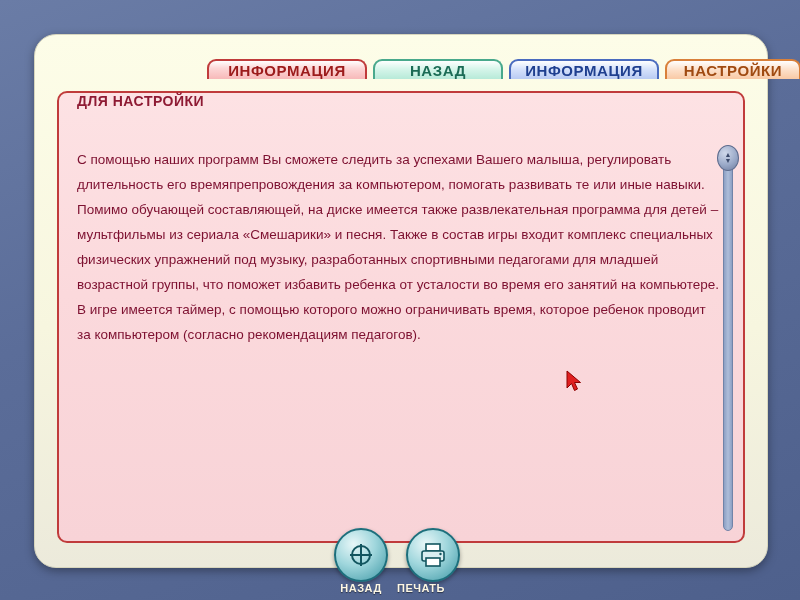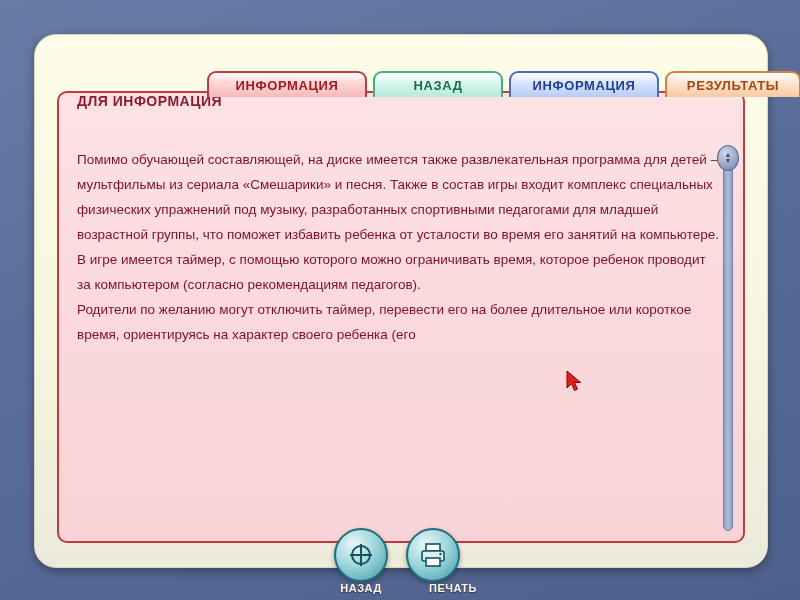--- a/index.html
+++ b/index.html
@@ -34,29 +34,29 @@
   
   .tabs {
     position: absolute;
     left: 0;
     top: 24px;
     width: 732px;
     height: 34px;
   }
   .tab {
     position: absolute;
-    top: 12px;
-    height: 26px;
+    top: 0;
+    height: 20px;
     border-radius: 9px 9px 0 0;
     border: 2px solid #b03a3a;
     border-bottom: none;
     display: flex;
     align-items: center;
     justify-content: center;
-    font-size: 13px;
+    font-size: 15px;
     font-weight: bold;
     letter-spacing: 0.6px;
     box-sizing: border-box;
     cursor: pointer;
   }
   .tab-info {
     left: 172px;
     width: 160px;
     background: linear-gradient(180deg, #ffffff 0%, #fdd7d7 40%, #f7b9b9 100%);
     border-color: #c03b3b;
@@ -187,21 +187,21 @@
     position: absolute;
     top: 62px;
     font-size: 11px;
     font-weight: bold;
     color: #fdf7e4;
     letter-spacing: 0.5px;
     text-shadow: 0 1px 1px rgba(0,0,0,0.5);
     text-align: center;
   }
   .lbl-back { left: 316px; width: 90px; }
-  .lbl-print { left: 408px; width: 90px; }
+  .lbl-print { left: 376px; width: 90px; }
   .icon-svg { display: block; }
   
   .cursor {
     position: absolute;
     left: 566px;
     top: 370px;
     width: 18px;
     height: 24px;
     pointer-events: none;
   }
@@ -217,32 +217,32 @@
       <div class="tab tab-info">
         <span>ИНФОРМАЦИЯ</span>
       </div>
       <div class="tab tab-games">
         <span>НАЗАД</span>
       </div>
       <div class="tab tab-results">
         <span>ИНФОРМАЦИЯ</span>
       </div>
       <div class="tab tab-settings">
-        <span>РЕЗУЛЬТАТЫ</span>
+        <span>НАСТРОЙКИ</span>
       </div>
     </div>
 
     <div class="content-card"></div>
 
-    <div class="section-title">ДЛЯ ИНФОРМАЦИЯ</div>
+    <div class="section-title">ДЛЯ НАСТРОЙКИ</div>
 
     <div class="body-text">
+      <p>С помощью наших программ Вы сможете следить за успехами Вашего малыша, регулировать длительность его времяпрепровождения за компьютером, помогать развивать те или иные навыки.</p>
       <p>Помимо обучающей составляющей, на диске имеется также развлекательная программа для детей – мультфильмы из сериала «Смешарики» и песня. Также в состав игры входит комплекс специальных физических упражнений под музыку, разработанных спортивными педагогами для младшей возрастной группы, что поможет избавить ребенка от усталости во время его занятий на компьютере.</p>
       <p>В игре имеется таймер, с помощью которого можно ограничивать время, которое ребенок проводит за компьютером (согласно рекомендациям педагогов).</p>
-      <p>Родители по желанию могут отключить таймер, перевести его на более длительное или короткое время, ориентируясь на характер своего ребенка (его</p>
     </div>
 
     <div class="scrollbar">
       <div class="scroll-track"></div>
       <div class="scroll-thumb">
         <span>▲</span>
         <span>▼</span>
       </div>
     </div>
 

